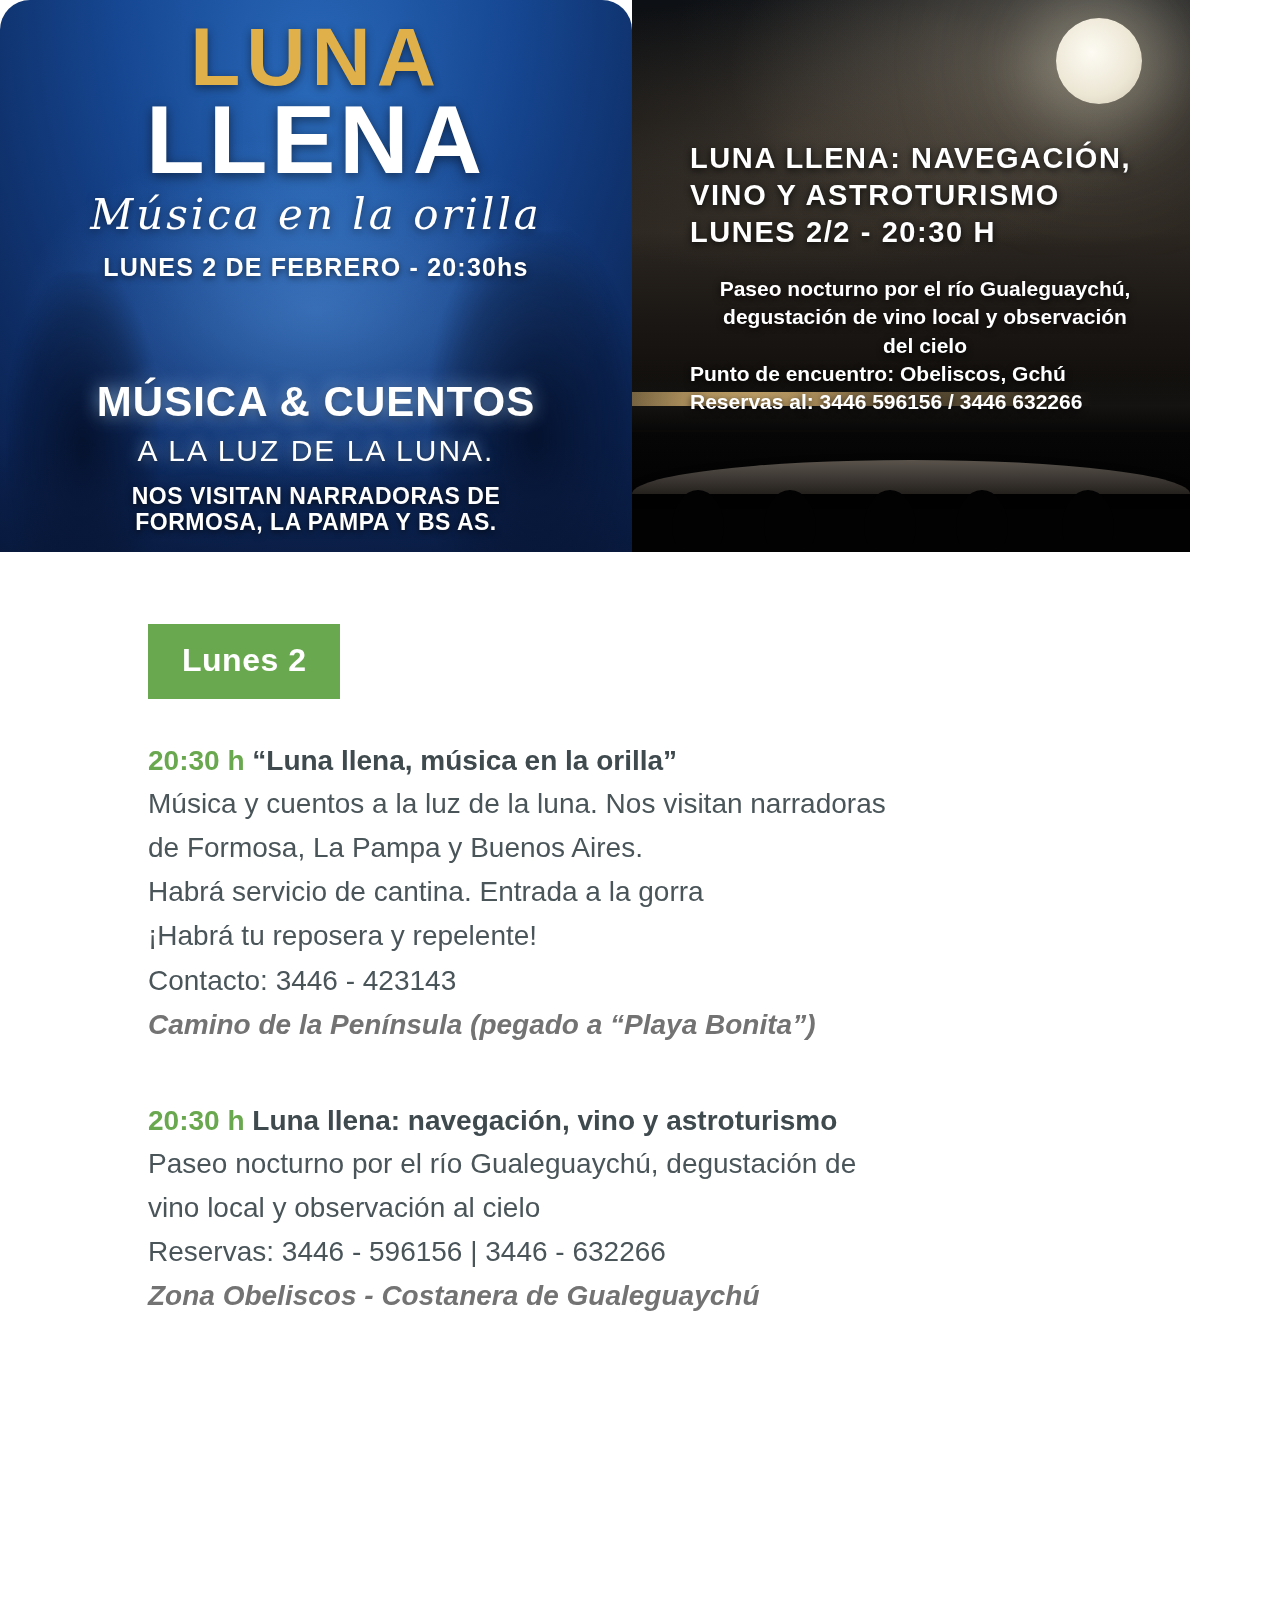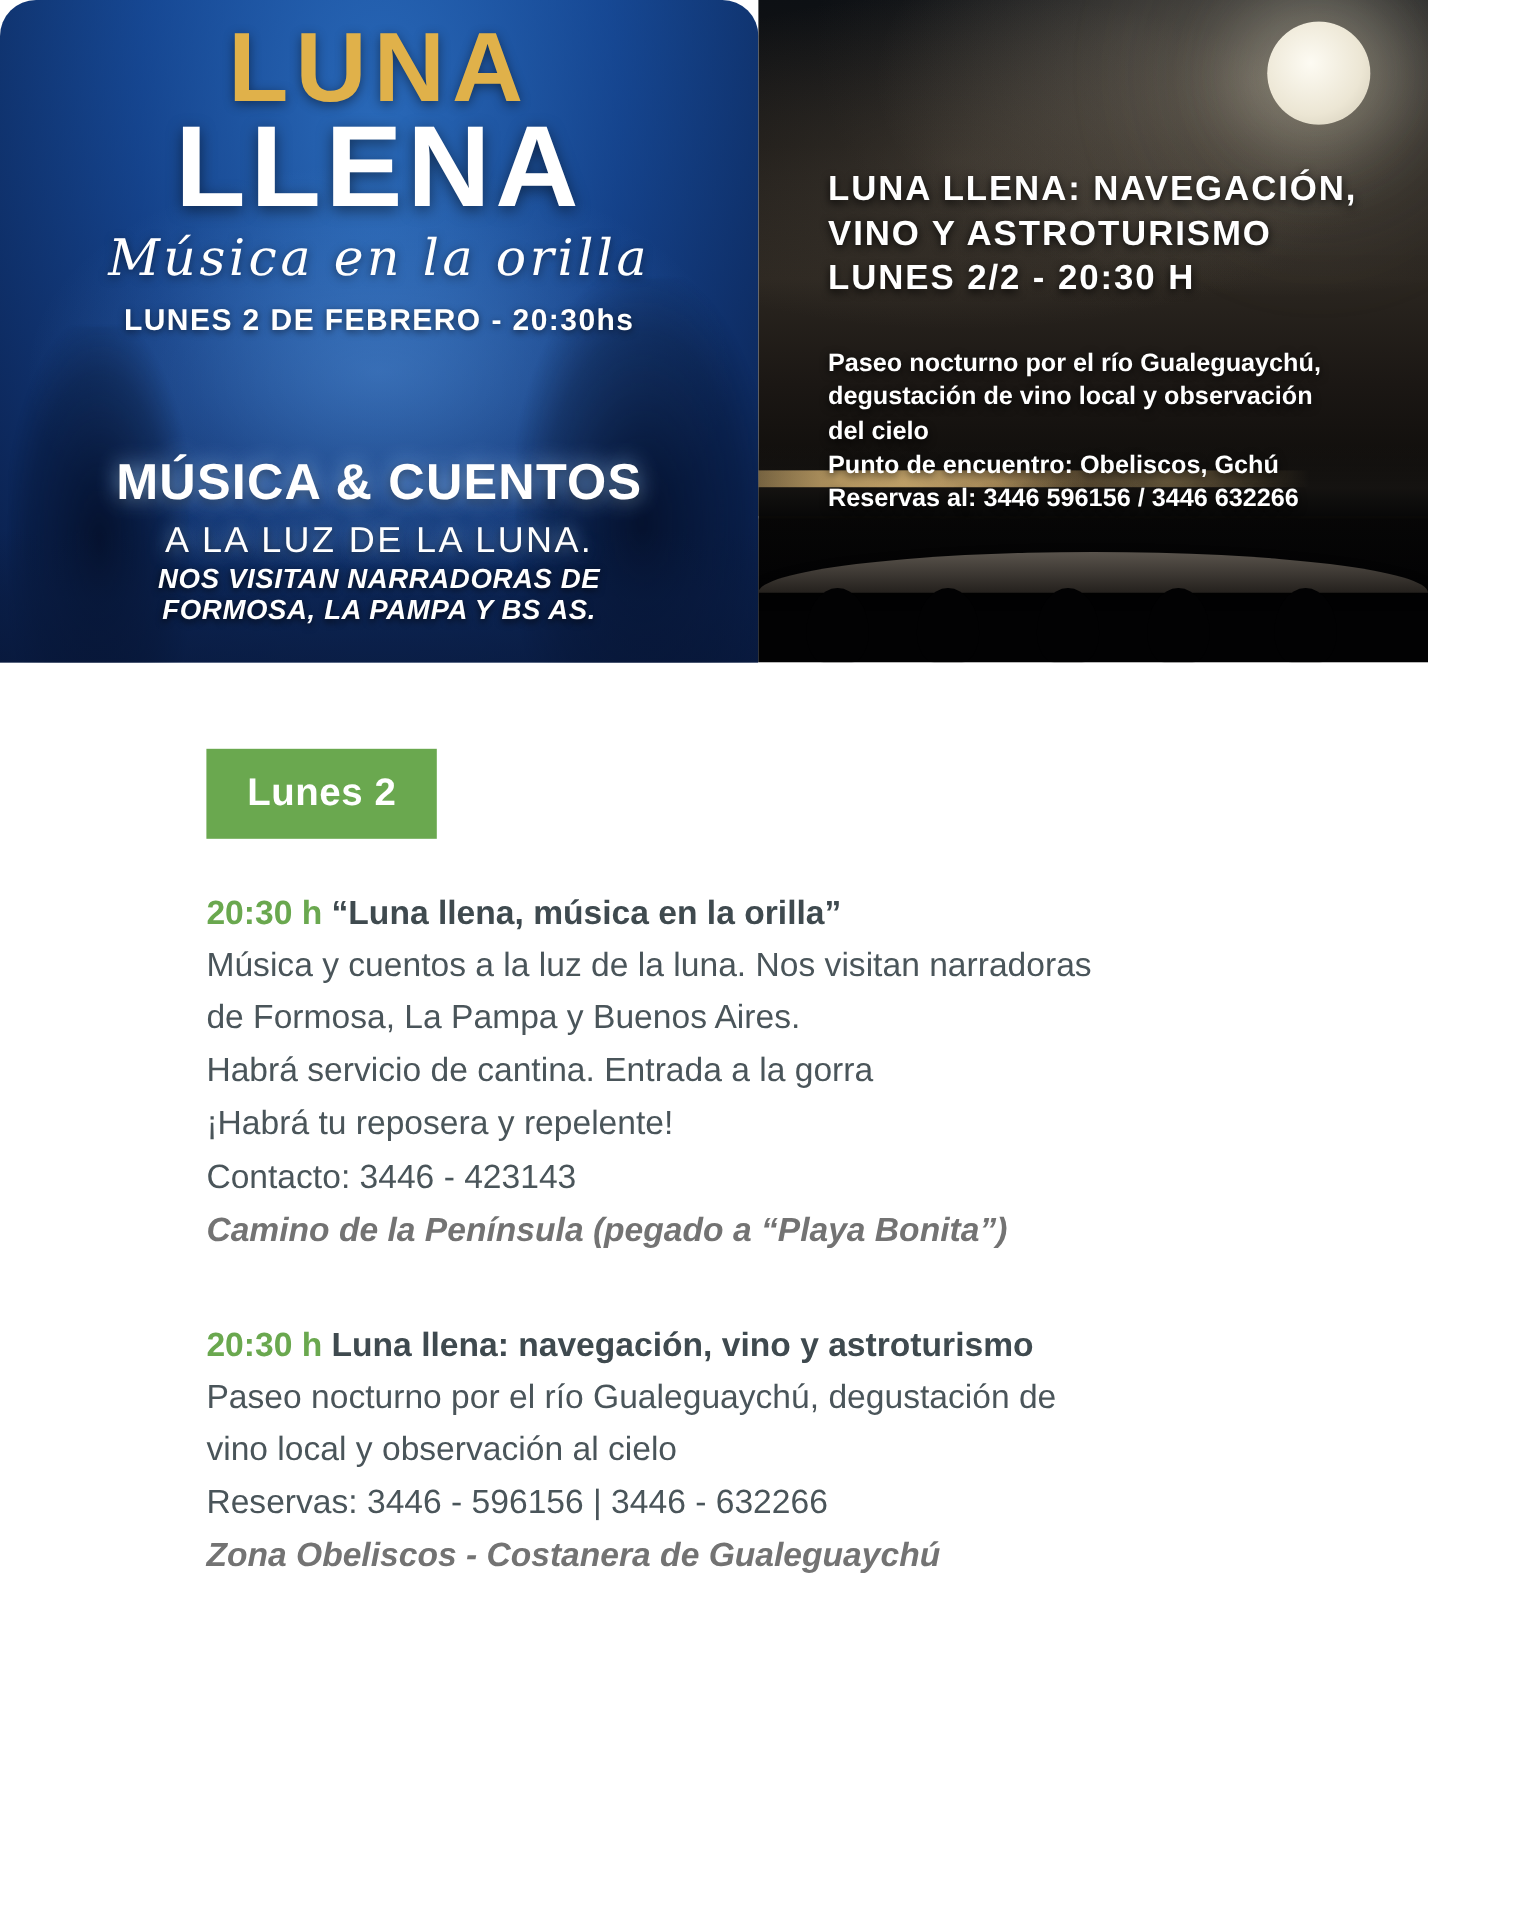--- a/index.html
+++ b/index.html
@@ -109,24 +109,23 @@
     text-shadow: 0 0 18px rgba(150,200,255,0.85), 0 2px 8px rgba(0,0,0,0.6);
   }
   .pl-luz {
     margin-top: 8px;
     font-size: 30px;
     letter-spacing: 2px;
     color: #ffffff;
     text-shadow: 0 0 14px rgba(150,200,255,0.7), 0 2px 6px rgba(0,0,0,0.6);
   }
   .pl-narr {
-    margin-top: 2px;
+    margin-top: 16px;
     font-size: 23px;
     font-weight: bold;
-    font-style: italic;
     line-height: 1.12;
     letter-spacing: 0.5px;
     color: #ffffff;
     text-shadow: 0 2px 6px rgba(0,0,0,0.7);
   }
 
   
   .poster-right {
     position: relative;
     width: 558px;
@@ -204,41 +203,41 @@
     color: #ffffff;
     text-shadow: 0 2px 7px rgba(0,0,0,0.85);
   }
   .pr-title {
     font-size: 29px;
     line-height: 1.28;
     font-weight: bold;
     letter-spacing: 1.6px;
   }
   .pr-body {
-    margin-top: 38px;
+    margin-top: 24px;
     font-size: 21px;
     line-height: 1.34;
     font-weight: 600;
+    text-align: center;
   }
   .pr-strong {
     font-size: 21px;
     line-height: 1.34;
     font-weight: bold;
   }
   .pr-res {
     font-size: 21px;
     line-height: 1.34;
     font-weight: 600;
   }
 
   
   .agenda {
     padding: 0;
     color: #3f4a4f;
-    margin-left: 24px;
   }
   .day-badge {
     display: inline-block;
     margin: 72px 0 0 148px;
     background: #6aa84f;
     color: #ffffff;
     font-size: 32px;
     font-weight: bold;
     letter-spacing: 0.5px;
     padding: 18px 34px 20px 34px;

